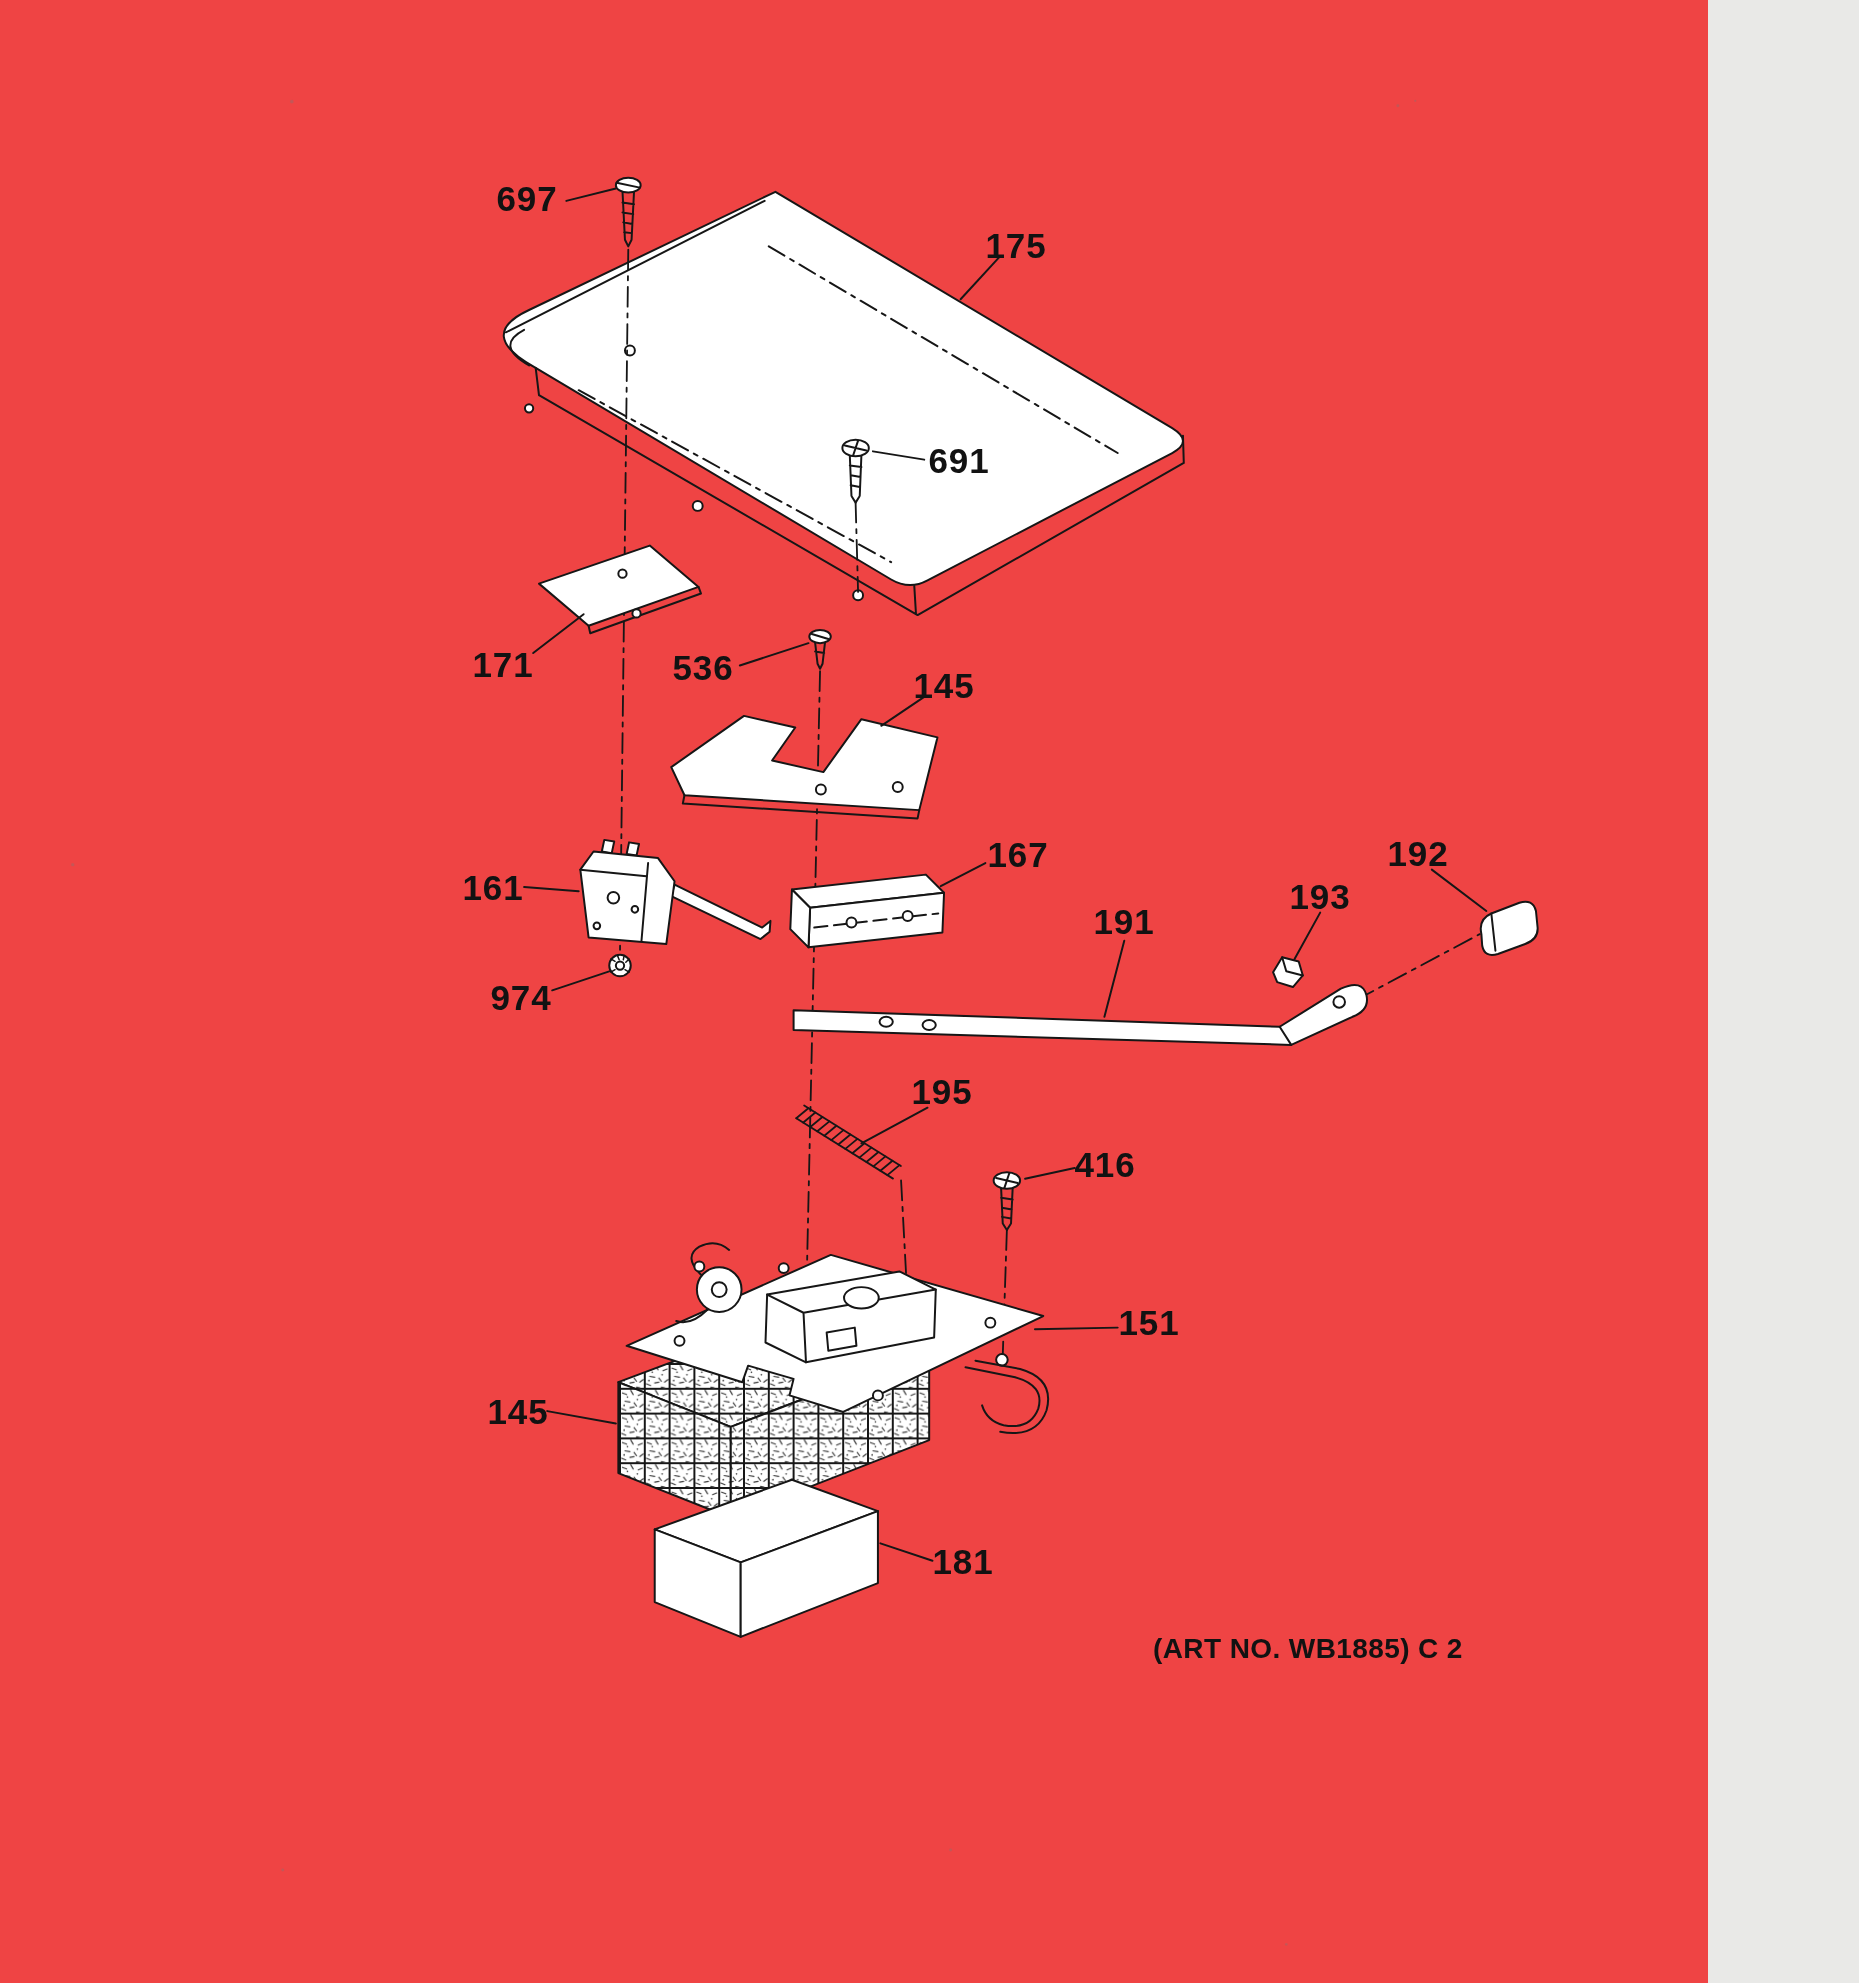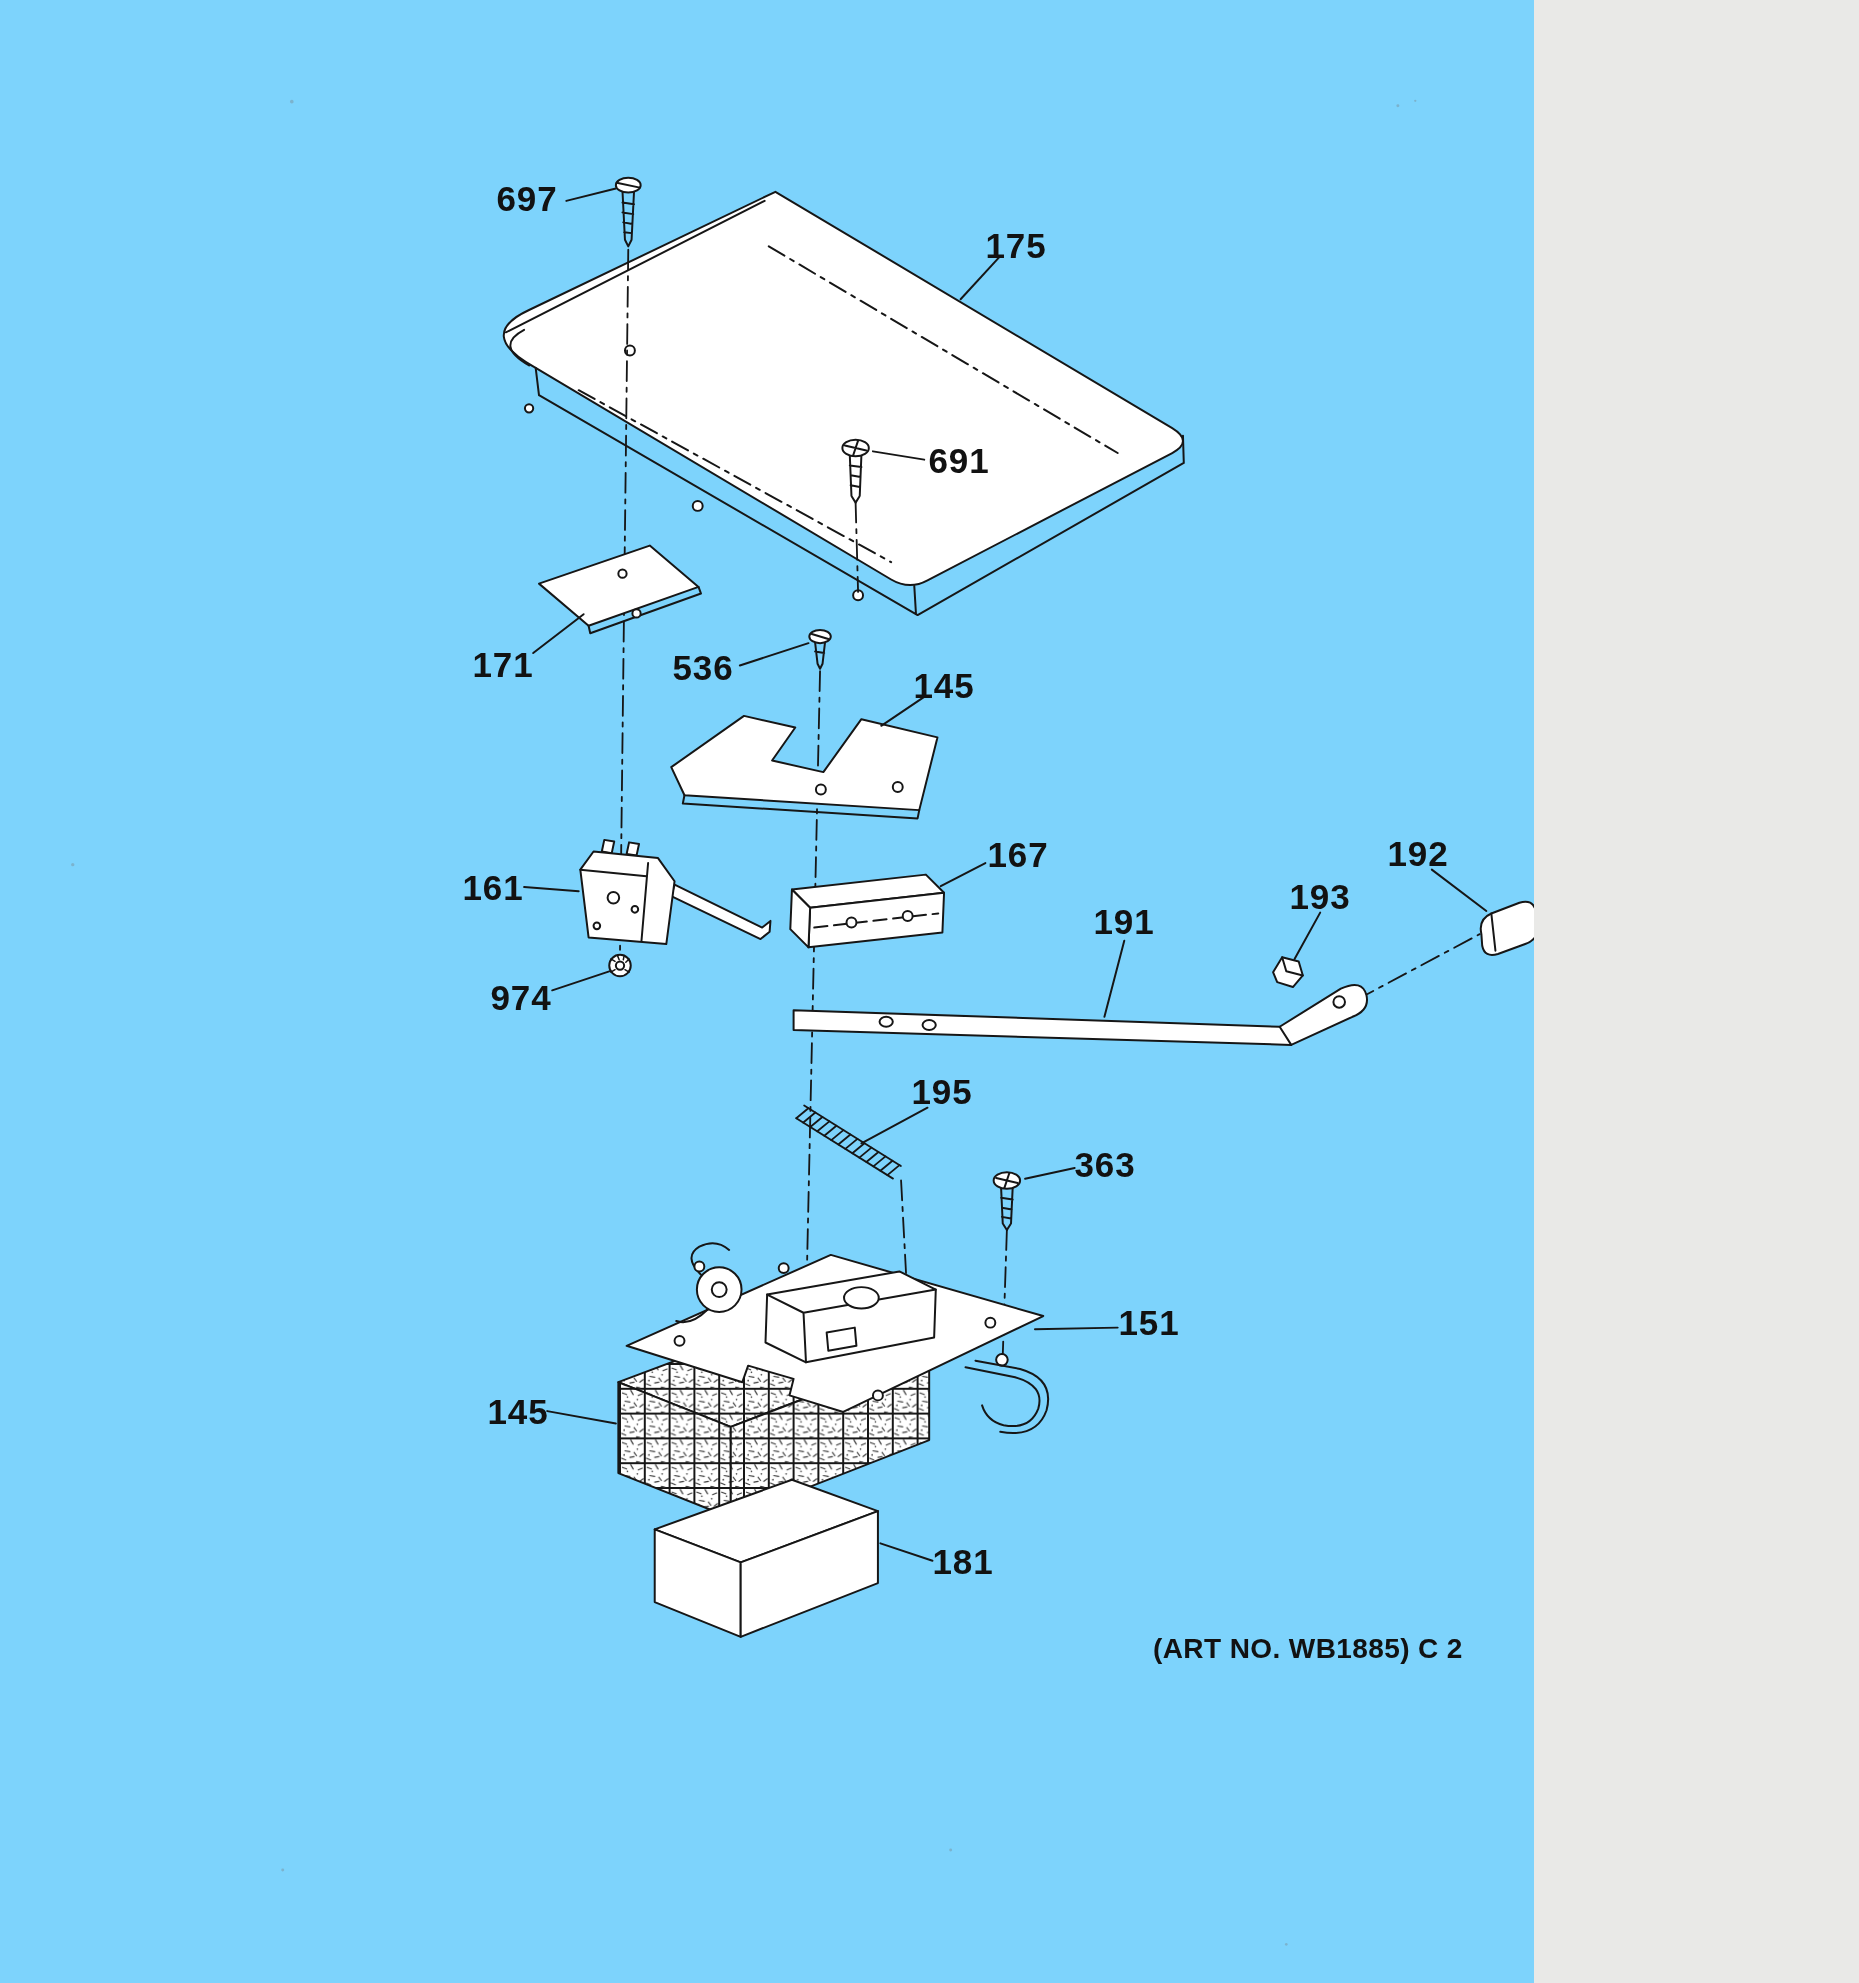--- a/index.html
+++ b/index.html
@@ -2,23 +2,23 @@
 <html style="font-size:13.2px"><head>
 <meta charset="utf-8">
 <style>
   html, body { margin: 0; padding: 0; }
   body {
     background: #e9e9e7;
     font-family: "Liberation Sans", sans-serif;
   }
   .stage {
     position: relative;
-    width: 1534px;
+    width: 1708px;
     height: 1984px;
-    background: #7dd3fc;
+    background: #ef4444;
     overflow: hidden;
   }
   .stage svg {
     position: absolute;
     left: 0; top: 0;
     width: 1860px;
     height: 1984px;
   }
   .callout {
     position: absolute;
@@ -231,21 +231,21 @@
   <div class="callout" style="left:503px;  top:664px">171</div>
   <div class="callout" style="left:703px;  top:667px">536</div>
   <div class="callout" style="left:944px; top:685px">145</div>
   <div class="callout" style="left:493px;  top:887px">161</div>
   <div class="callout" style="left:1018px; top:854px">167</div>
   <div class="callout" style="left:521px;  top:997px">974</div>
   <div class="callout" style="left:1124px; top:921px">191</div>
   <div class="callout" style="left:1320px; top:896px">193</div>
   <div class="callout" style="left:1418px; top:853px">192</div>
   <div class="callout" style="left:942px; top:1091px">195</div>
-  <div class="callout" style="left:1105px; top:1164px">363</div>
+  <div class="callout" style="left:1105px; top:1164px">416</div>
   <div class="callout" style="left:1149px; top:1322px">151</div>
   <div class="callout" style="left:518px;  top:1411px">145</div>
   <div class="callout" style="left:963px; top:1561px">181</div>
 
   <div class="artno" style="left:1153px; top:1635px">(ART NO. WB1885) C 2</div>
 
 </div>
 
 
 </body></html>

